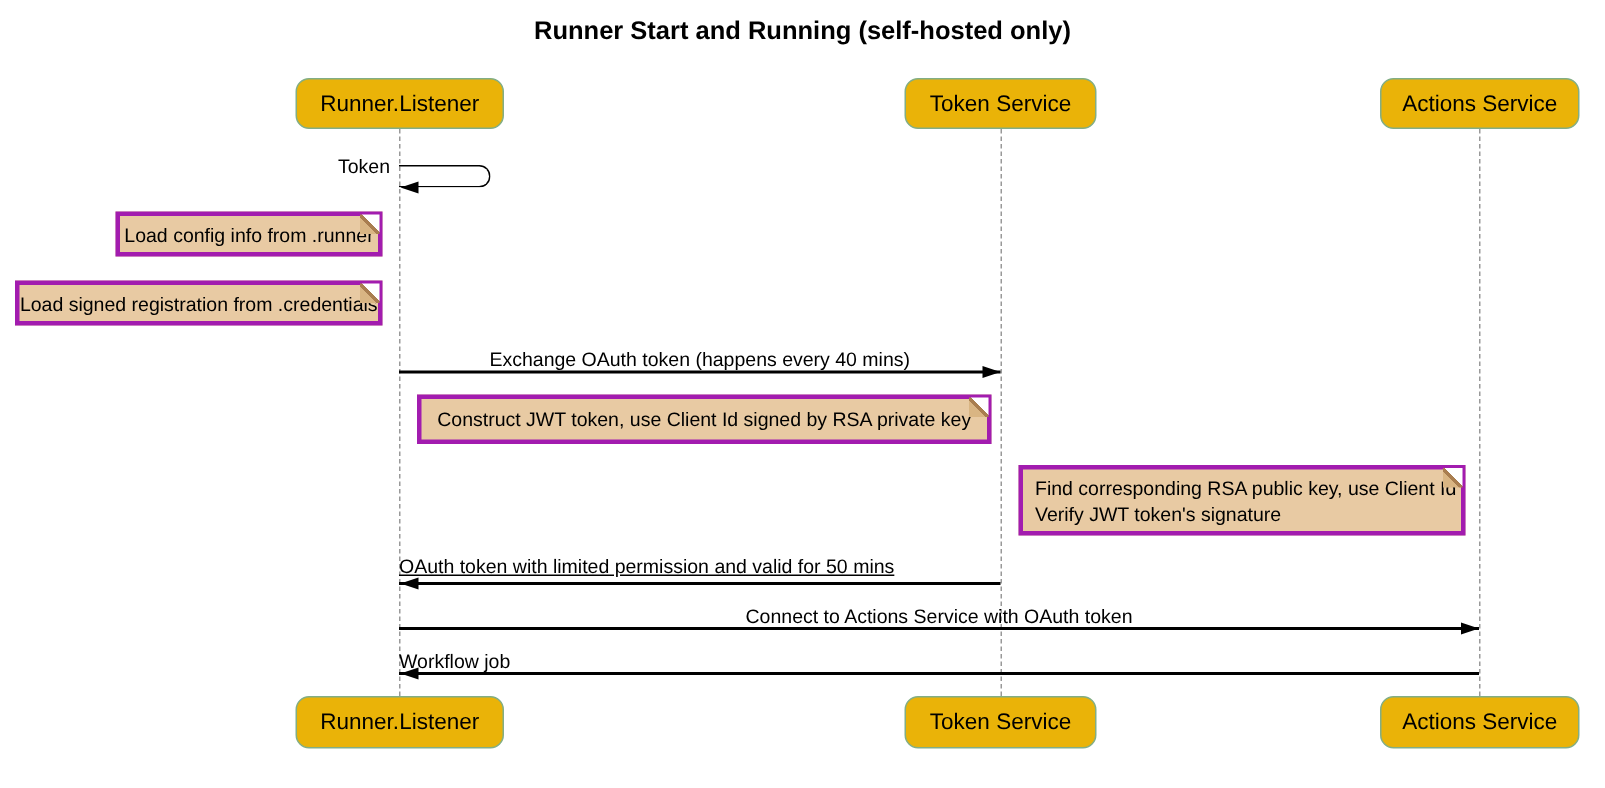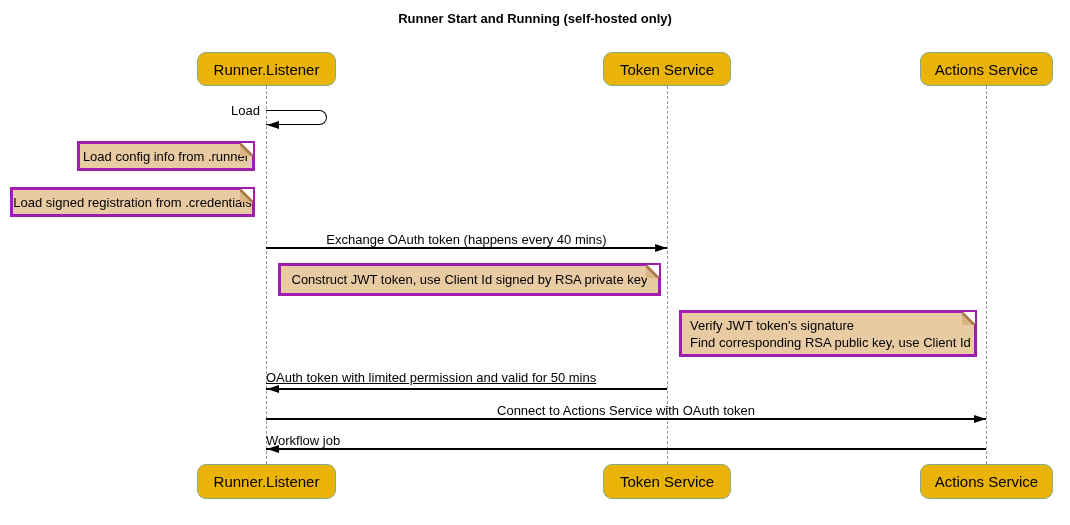--- a/index.html
+++ b/index.html
@@ -2,21 +2,21 @@
 <html><head>
 <meta charset="utf-8">
 <style>
   html,body{margin:0;padding:0;background:#fff;}
   .canvas{
     position:relative;width:1070px;height:525px;background:#ffffff;
     font-family:"Liberation Sans",sans-serif;color:#000;overflow:hidden;
   }
   .title{
     position:absolute;top:11px;left:0;width:1070px;text-align:center;
-    font-size:13px;font-weight:bold;
+    font-size:17px;font-weight:bold;
   }
   .lifeline{
     position:absolute;width:0;top:86px;height:378px;
     border-left:1px dashed #999999;z-index:1;
   }
   .actor{
     position:absolute;height:34px;background:#eab308;border:1px solid #82ae85;
     border-radius:9px;display:flex;align-items:center;justify-content:center;
     font-size:15px;box-sizing:border-box;z-index:4;white-space:nowrap;
   }
@@ -63,43 +63,43 @@
   <div class="actor" style="left:197px;top:52px;width:139px;">
     <span>Runner.Listener</span>
   </div>
   <div class="actor" style="left:603px;top:52px;width:128px;">
     <span>Token Service</span>
   </div>
   <div class="actor" style="left:920px;top:52px;width:133px;">
     <span>Actions Service</span>
   </div>
 
-  <div class="mlabel" style="left:180px;top:103px;width:80px;text-align:right;">Load</div>
+  <div class="mlabel" style="left:180px;top:103px;width:80px;text-align:right;">Token</div>
   <div class="selfloop" style="left:266px;top:110px;width:60px;height:13px;"></div>
   <div class="head l" style="left:267px;top:120.5px;"></div>
 
   <div class="note" style="left:77px;top:141px;width:178px;height:30px;">
     <span>Load config info from .runner</span>
   </div>
 
   <div class="note" style="left:10px;top:187px;width:245px;height:30px;">
     <span>Load signed registration from .credentials</span>
   </div>
 
   <div class="mlabel" style="left:266px;top:232px;width:401px;text-align:center;">Exchange OAuth token (happens every 40 mins)</div>
   <div class="mline" style="left:266px;top:247px;width:401px;"></div>
   <div class="head r" style="left:655px;top:243.5px;"></div>
 
   <div class="note" style="left:278px;top:263px;width:383px;height:33px;">
     <span>Construct JWT token, use Client Id signed by RSA private key</span>
   </div>
 
   <div class="note multiline" style="left:679px;top:310px;width:298px;height:47px;">
+    <span>Find corresponding RSA public key, use Client Id</span>
     <span>Verify JWT token's signature</span>
-    <span>Find corresponding RSA public key, use Client Id</span>
   </div>
 
   <div class="mlabel" style="left:266px;top:370px;width:401px;text-align:left;text-decoration:underline;">OAuth token with limited permission and valid for 50 mins</div>
   <div class="mline" style="left:266px;top:388px;width:401px;"></div>
   <div class="head l" style="left:267px;top:384.5px;"></div>
 
   <div class="mlabel" style="left:266px;top:403px;width:720px;text-align:center;">Connect to Actions Service with OAuth token</div>
   <div class="mline" style="left:266px;top:418px;width:720px;"></div>
   <div class="head r" style="left:974px;top:414.5px;"></div>
 

